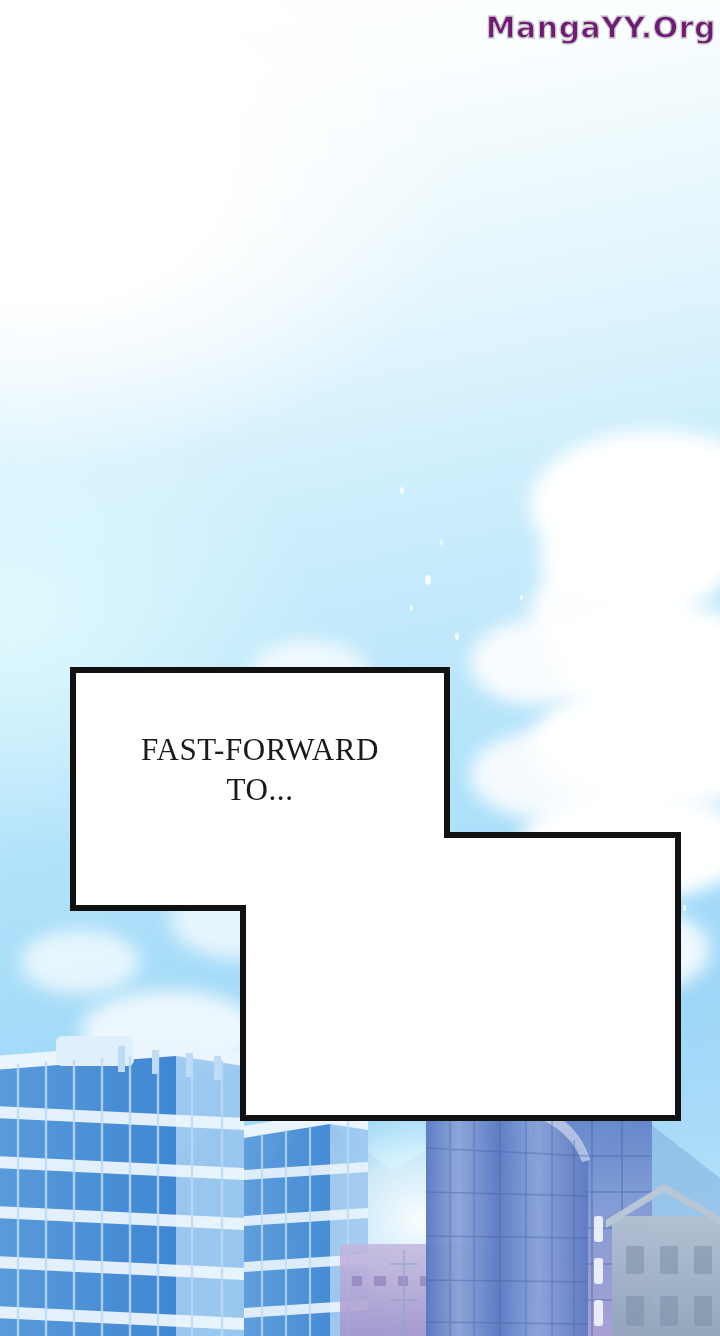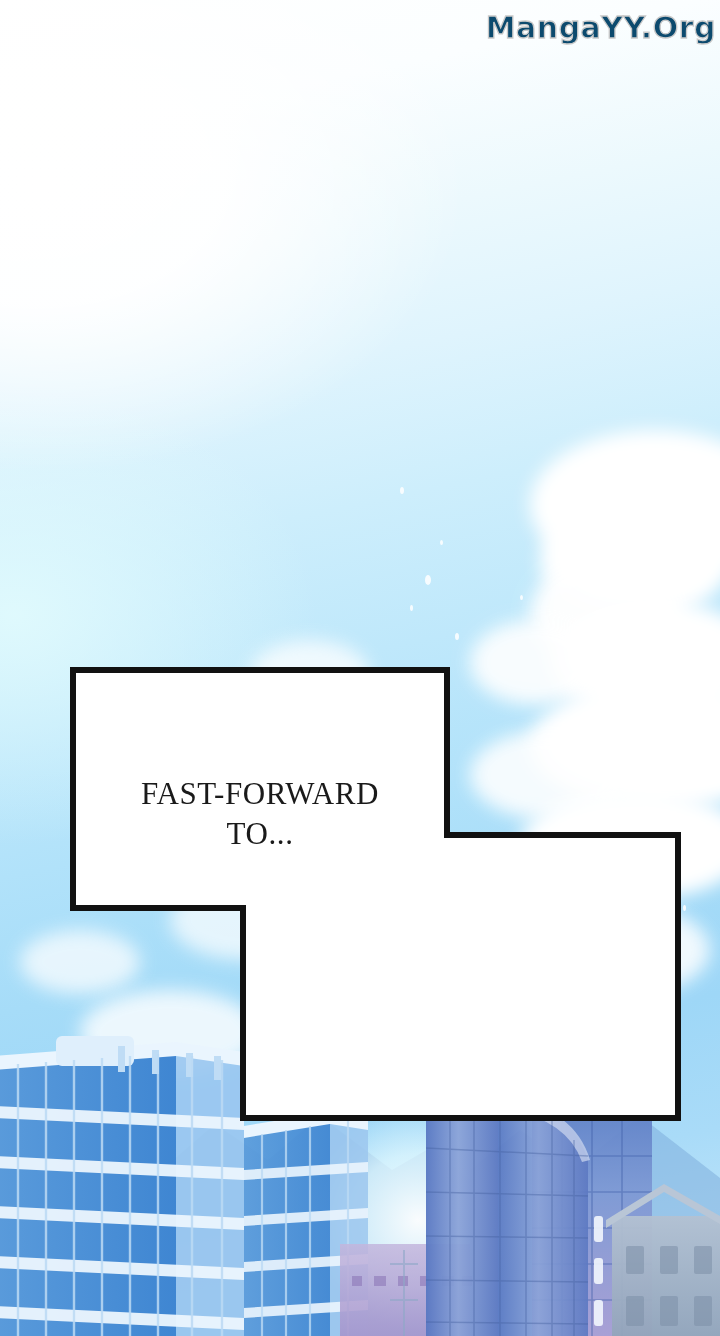--- a/index.html
+++ b/index.html
@@ -92,41 +92,40 @@
     text-align: center;
     line-height: 1.28;
     letter-spacing: 0.6px;
     white-space: pre-line;
   }
   .bubble-text.t1 {
     left: 6px;
     top: 64px;
     width: 368px;
     font-size: 31px;
-    margin-top: 44px;
   }
   .bubble-text.t2 {
     left: 196px;
     top: 265px;
     width: 394px;
     font-size: 31px;
   }
 
   
   .watermark {
     position: absolute;
     left: 476px;
     top: 6px;
     width: 240px;
     height: 44px;
     font-family: "DejaVu Sans", sans-serif;
     font-weight: bold;
     font-size: 30px;
     letter-spacing: 0.5px;
-    color: #0c4a6e;
+    color: #701a75;
     -webkit-text-stroke: 1.3px #c9c9c9;
     text-align: right;
     line-height: 44px;
     user-select: none;
   }
 </style>
 </head>
 <body>
 
 <div id="page">

